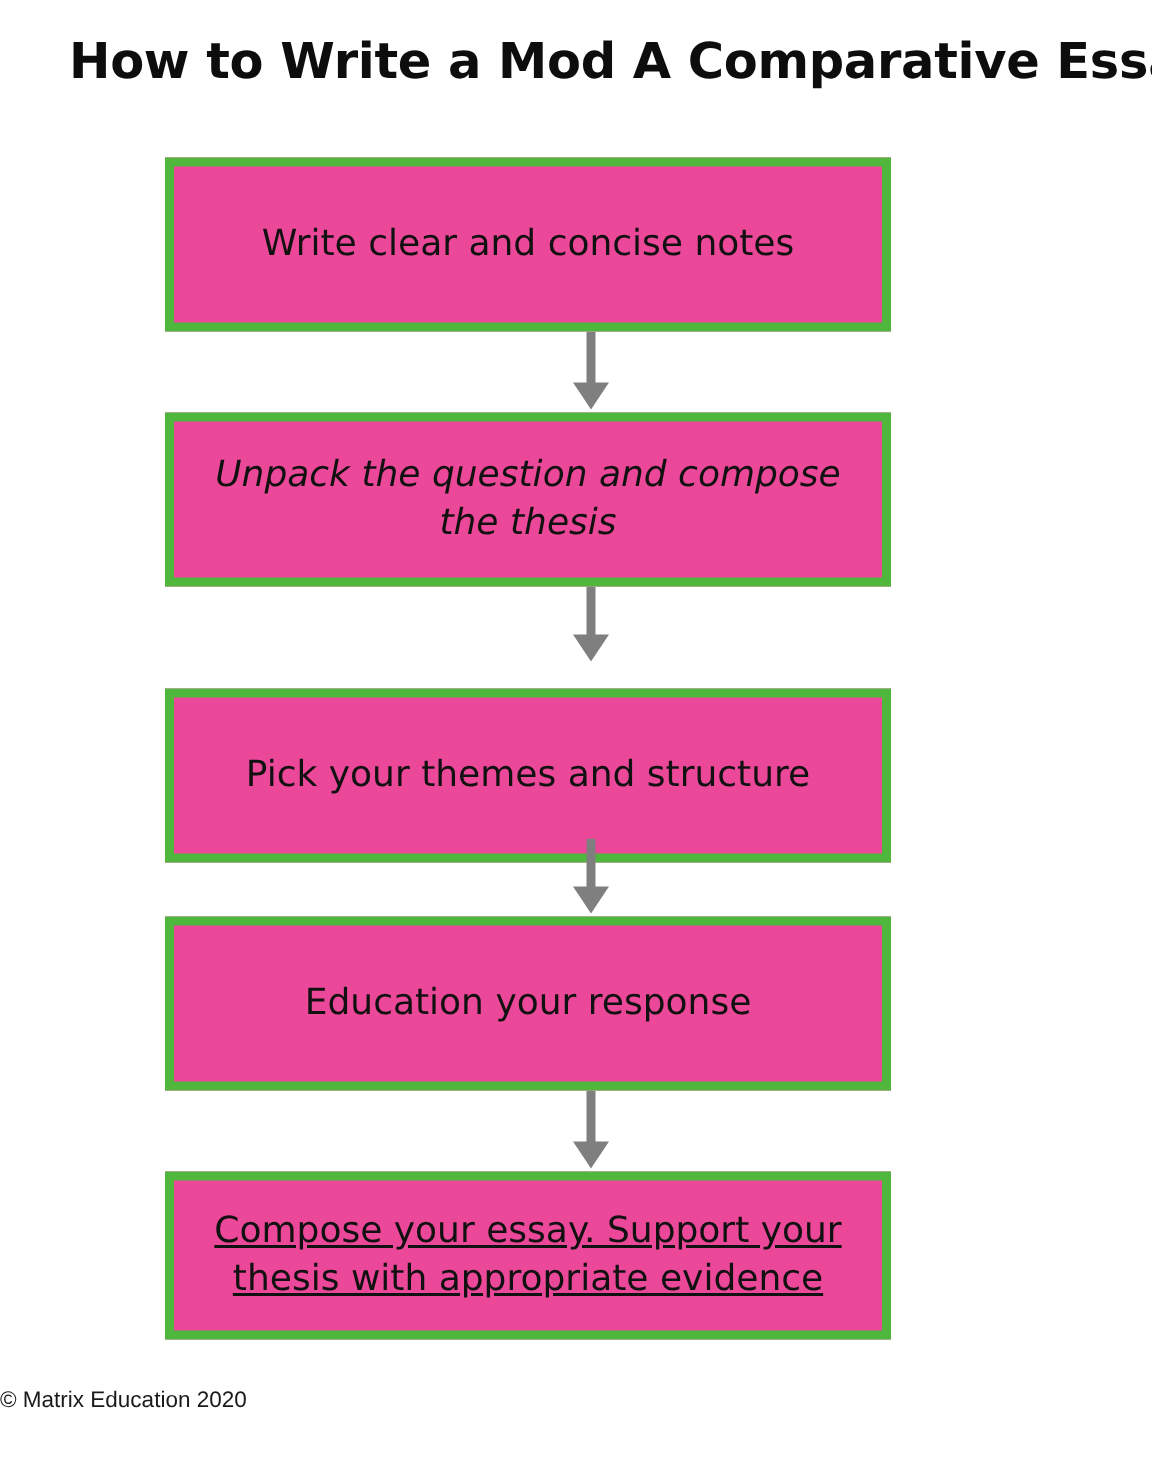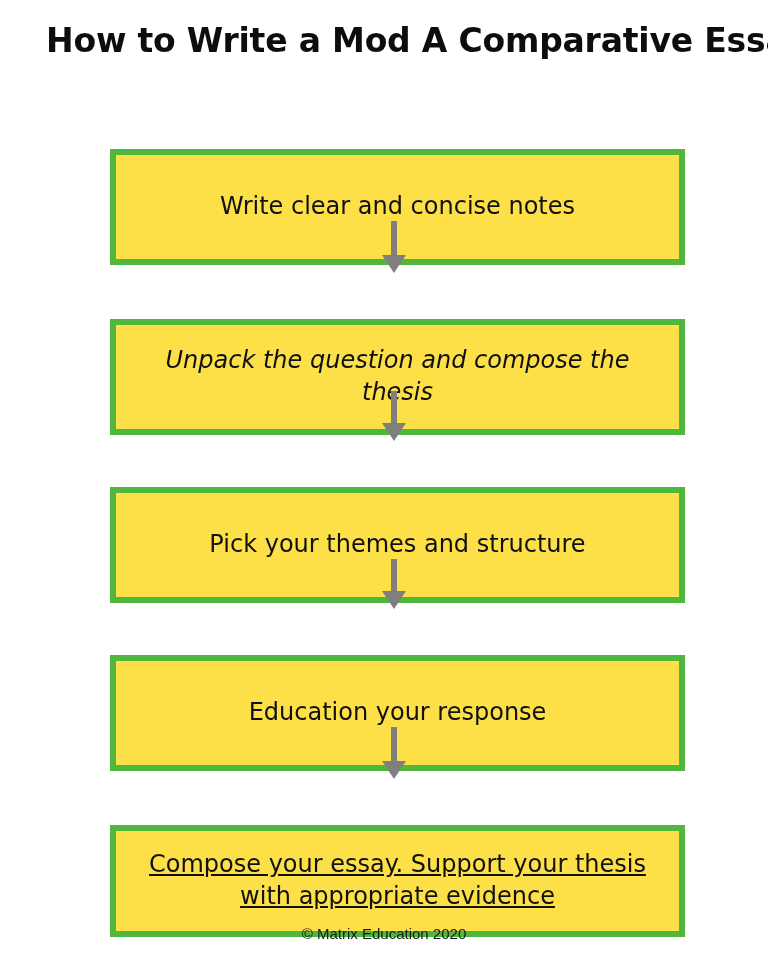--- a/index.html
+++ b/index.html
@@ -40,45 +40,44 @@
   .flow {
     position: absolute;
     left: 110px;
     top: 105px;
     width: 548px;
   }
 
   .flow-node {
     position: absolute;
     left: 0;
-    width: 575px;
+    width: 484px;
     box-sizing: border-box;
-    background: #fde047;
+    background: #ec4899;
     border: 6px solid #4fb83c;
     display: flex;
     align-items: center;
     justify-content: center;
     text-align: center;
     color: #111111;
     font-size: 24px;
     font-weight: normal;
     line-height: 1.32;
     padding: 4px 18px;
-    margin-top: 44px;
   }
 
   .flow-node .node-label {
     display: block;
     width: 100%;
   }
 
   
   .node-1 { top: 0px;   height: 116px; }
   .node-2 { top: 170px; height: 116px; font-style: italic; }
-  .node-3 { top: 338px; height: 116px; }
+  .node-3 { top: 354px; height: 116px; }
   .node-4 { top: 506px; height: 116px; }
   .node-5 { top: 676px; height: 112px; text-decoration: underline; }
 
   
   .flow-arrow {
     position: absolute;
     left: 271px;            
     width: 26px;
   }
   .arrow-1 { top: 116px; height: 54px; }
@@ -87,21 +86,20 @@
   .arrow-4 { top: 622px; height: 54px; }
 
   .flow-arrow svg { display: block; width: 26px; height: 100%; }
 
   
   .poster-footer {
     position: absolute;
     left: 0;
     top: 925px;
     width: 768px;
-    text-align: center;
     font-size: 15px;
     color: #1a1a1a;
     font-family: "Liberation Sans", sans-serif;
   }
 </style>
 </head>
 <body>
 
 <div class="poster">
 

